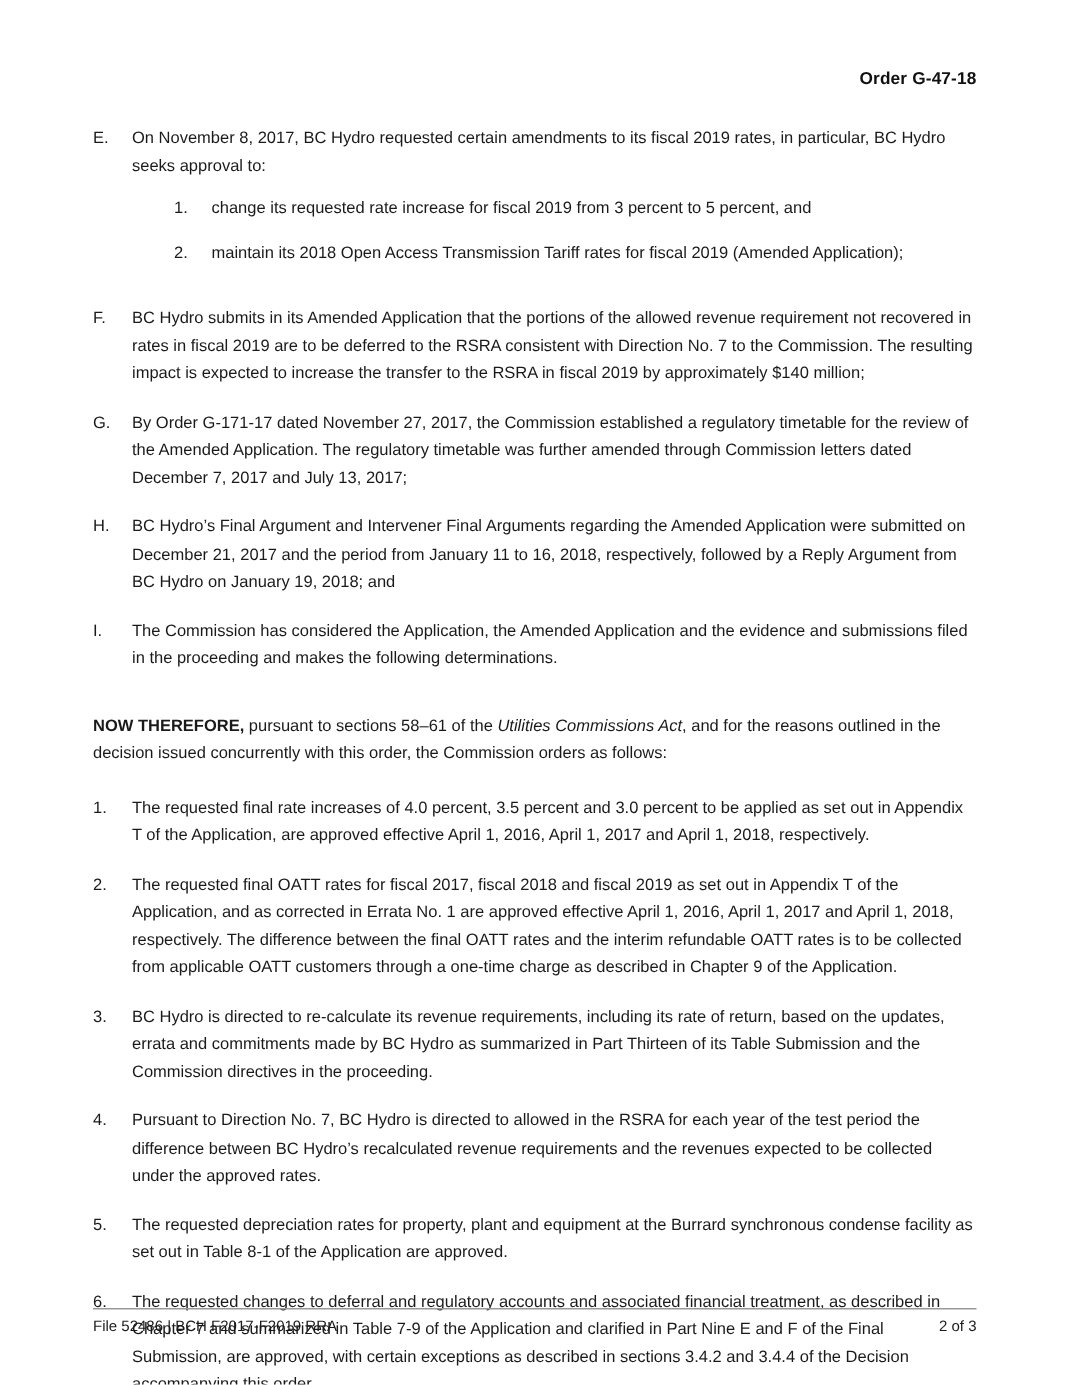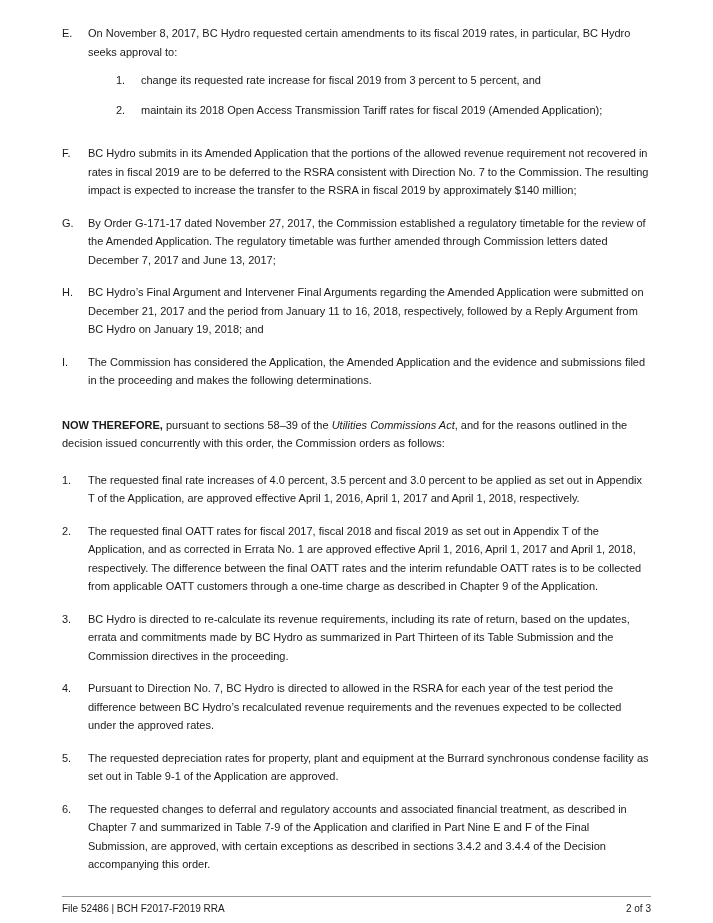--- a/index.html
+++ b/index.html
@@ -100,20 +100,21 @@
     color: #1a1a1a;
   }
   .footer .left { text-align: left; }
   .footer .right { text-align: right; }
 </style>
 </head>
 <body>
 
 <div class="page">
 
+  <div class="header-order">Order G-47-18</div>
 
   <div class="body-block">
 
     <div class="item">
       <div class="marker">E.</div>
       <div class="content">
         <div>On November 8, 2017, BC Hydro requested certain amendments to its fiscal 2019 rates, in particular, BC Hydro seeks approval to:</div>
         <div class="sub-list">
           <div class="sub-item">
             <div class="marker">1.</div>
@@ -127,56 +128,56 @@
       </div>
     </div>
 
     <div class="item">
       <div class="marker">F.</div>
       <div class="content">BC Hydro submits in its Amended Application that the portions of the allowed revenue requirement not recovered in rates in fiscal 2019 are to be deferred to the RSRA consistent with Direction No. 7 to the Commission. The resulting impact is expected to increase the transfer to the RSRA in fiscal 2019 by approximately $140 million;</div>
     </div>
 
     <div class="item">
       <div class="marker">G.</div>
-      <div class="content">By Order G-171-17 dated November 27, 2017, the Commission established a regulatory timetable for the review of the Amended Application. The regulatory timetable was further amended through Commission letters dated December 7, 2017 and June 13, 2017;</div>
+      <div class="content">By Order G-171-17 dated November 27, 2017, the Commission established a regulatory timetable for the review of the Amended Application. The regulatory timetable was further amended through Commission letters dated December 7, 2017 and July 13, 2017;</div>
     </div>
 
     <div class="item">
       <div class="marker">H.</div>
       <div class="content">BC Hydro’s Final Argument and Intervener Final Arguments regarding the Amended Application were submitted on December 21, 2017 and the period from January 11 to 16, 2018, respectively, followed by a Reply Argument from BC Hydro on January 19, 2018; and</div>
     </div>
 
     <div class="item">
       <div class="marker">I.</div>
       <div class="content">The Commission has considered the Application, the Amended Application and the evidence and submissions filed in the proceeding and makes the following determinations.</div>
     </div>
 
     <div class="now-therefore">
-      <b>NOW THEREFORE,</b><span> pursuant to sections 58–39 of the </span><i>Utilities Commissions Act</i><span>, and for the reasons outlined in the decision issued concurrently with this order, the Commission orders as follows:</span>
+      <b>NOW THEREFORE,</b><span> pursuant to sections 58–61 of the </span><i>Utilities Commissions Act</i><span>, and for the reasons outlined in the decision issued concurrently with this order, the Commission orders as follows:</span>
     </div>
 
     <div class="num-item">
       <div class="marker">1.</div>
       <div class="content">The requested final rate increases of 4.0 percent, 3.5 percent and 3.0 percent to be applied as set out in Appendix T of the Application, are approved effective April 1, 2016, April 1, 2017 and April 1, 2018, respectively.</div>
     </div>
     <div class="num-item">
       <div class="marker">2.</div>
       <div class="content">The requested final OATT rates for fiscal 2017, fiscal 2018 and fiscal 2019 as set out in Appendix T of the Application, and as corrected in Errata No. 1 are approved effective April 1, 2016, April 1, 2017 and April 1, 2018, respectively. The difference between the final OATT rates and the interim refundable OATT rates is to be collected from applicable OATT customers through a one-time charge as described in Chapter 9 of the Application.</div>
     </div>
     <div class="num-item">
       <div class="marker">3.</div>
       <div class="content">BC Hydro is directed to re-calculate its revenue requirements, including its rate of return, based on the updates, errata and commitments made by BC Hydro as summarized in Part Thirteen of its Table Submission and the Commission directives in the proceeding.</div>
     </div>
     <div class="num-item">
       <div class="marker">4.</div>
       <div class="content">Pursuant to Direction No. 7, BC Hydro is directed to allowed in the RSRA for each year of the test period the difference between BC Hydro’s recalculated revenue requirements and the revenues expected to be collected under the approved rates.</div>
     </div>
     <div class="num-item">
       <div class="marker">5.</div>
-      <div class="content">The requested depreciation rates for property, plant and equipment at the Burrard synchronous condense facility as set out in Table 9-1 of the Application are approved.</div>
+      <div class="content">The requested depreciation rates for property, plant and equipment at the Burrard synchronous condense facility as set out in Table 8-1 of the Application are approved.</div>
     </div>
     <div class="num-item">
       <div class="marker">6.</div>
       <div class="content">The requested changes to deferral and regulatory accounts and associated financial treatment, as described in Chapter 7 and summarized in Table 7-9 of the Application and clarified in Part Nine E and F of the Final Submission, are approved, with certain exceptions as described in sections 3.4.2 and 3.4.4 of the Decision accompanying this order.</div>
     </div>
 
   </div>
 
   <div class="footer">
     <div class="left">File 52486  |  BCH F2017-F2019 RRA</div>

